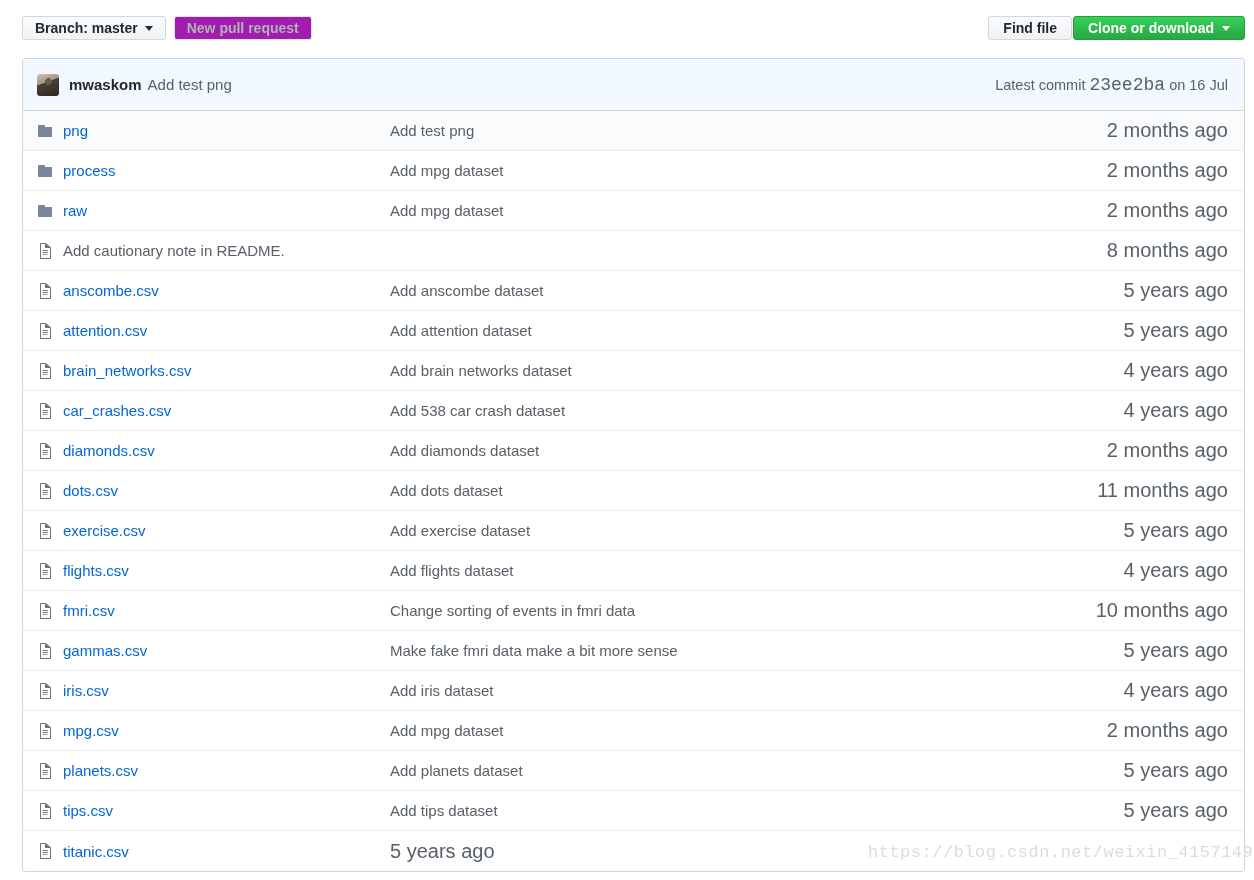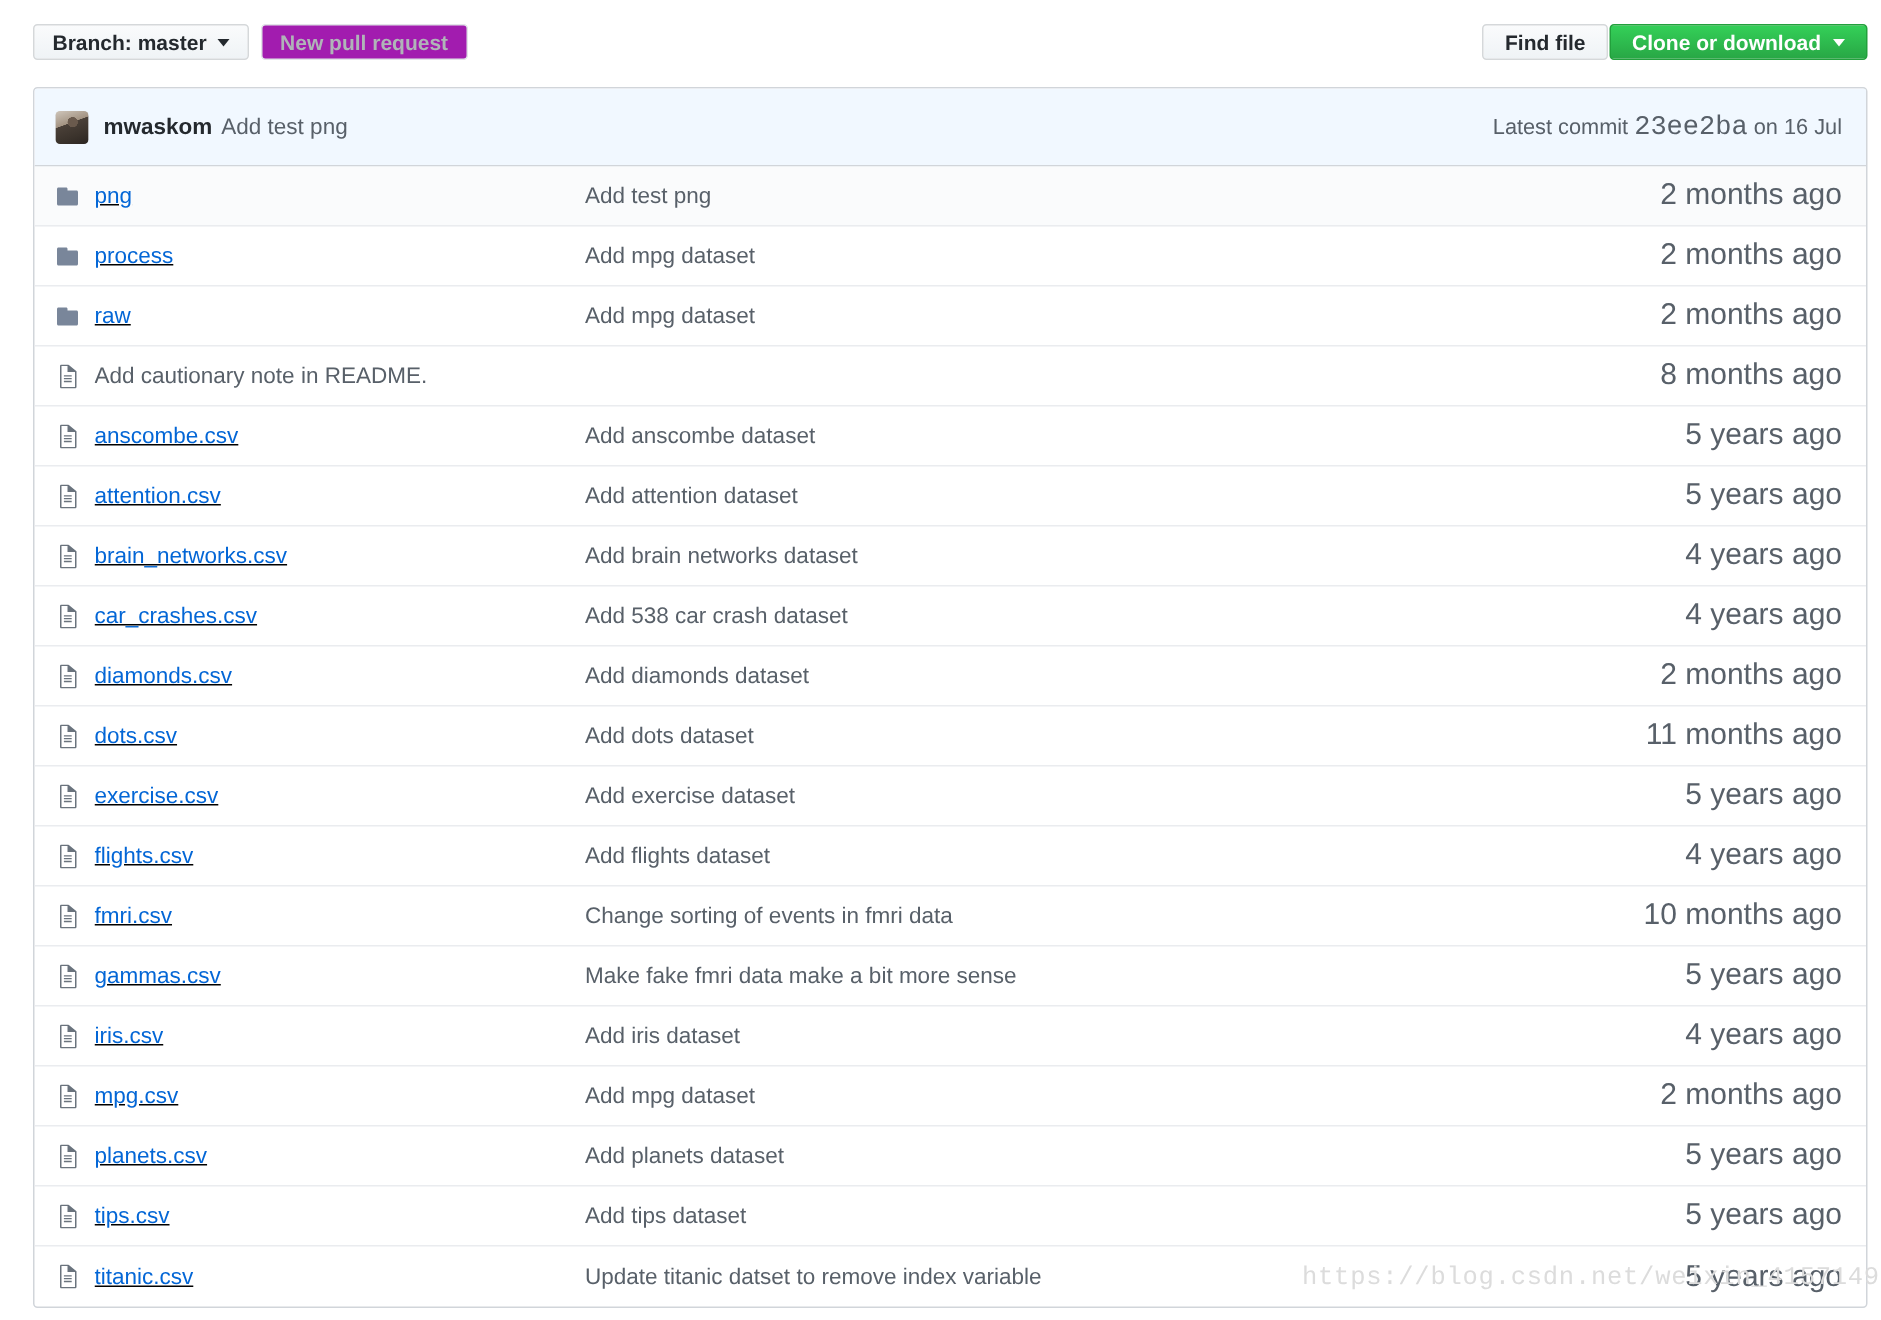--- a/index.html
+++ b/index.html
@@ -141,21 +141,20 @@
     flex: 0 0 auto;
     width: 26px;
     display: flex;
     align-items: center;
   }
   .cell-name {
     flex: 0 0 auto;
     width: 327px;
     overflow: hidden;
     white-space: nowrap;
-    text-decoration: underline;
   }
   .cell-name a {
     color: #0366d6;
     text-decoration: none;
     cursor: pointer;
   }
   .cell-msg {
     flex: 1 1 auto;
     color: #586069;
     overflow: hidden;
@@ -421,20 +420,19 @@
           <div class="cell-age">5 years ago</div>
         </div>
         <div class="row">
           <div class="cell-icon">
             <svg class="ico" width="16" height="16" viewBox="0 0 12 16" aria-hidden="true">
               <path fill="#6a737d" d="M6.5 0H2C1.45 0 1 .45 1 1v14c0 .55.45 1 1 1h9c.55 0 1-.45 1-1V4.5L6.5 0zM11 15H2V1h4v4h5v10z"></path>
               <path fill="#6a737d" d="M3.6 7.1h5.2v.9H3.6zM3.6 9h5.2v.9H3.6zM3.6 10.9h5.2v.9H3.6z"></path>
             </svg>
           </div>
           <div class="cell-name"><a>titanic.csv</a></div>
-          <div class="cell-msg">Update titanic datset to remove index variable</div>
           <div class="cell-age">5 years ago</div>
         </div>
       </div>
   </div>
 
   <div class="watermark">https://blog.csdn.net/weixin_41571493</div>
 </div>
 
 </body></html>

